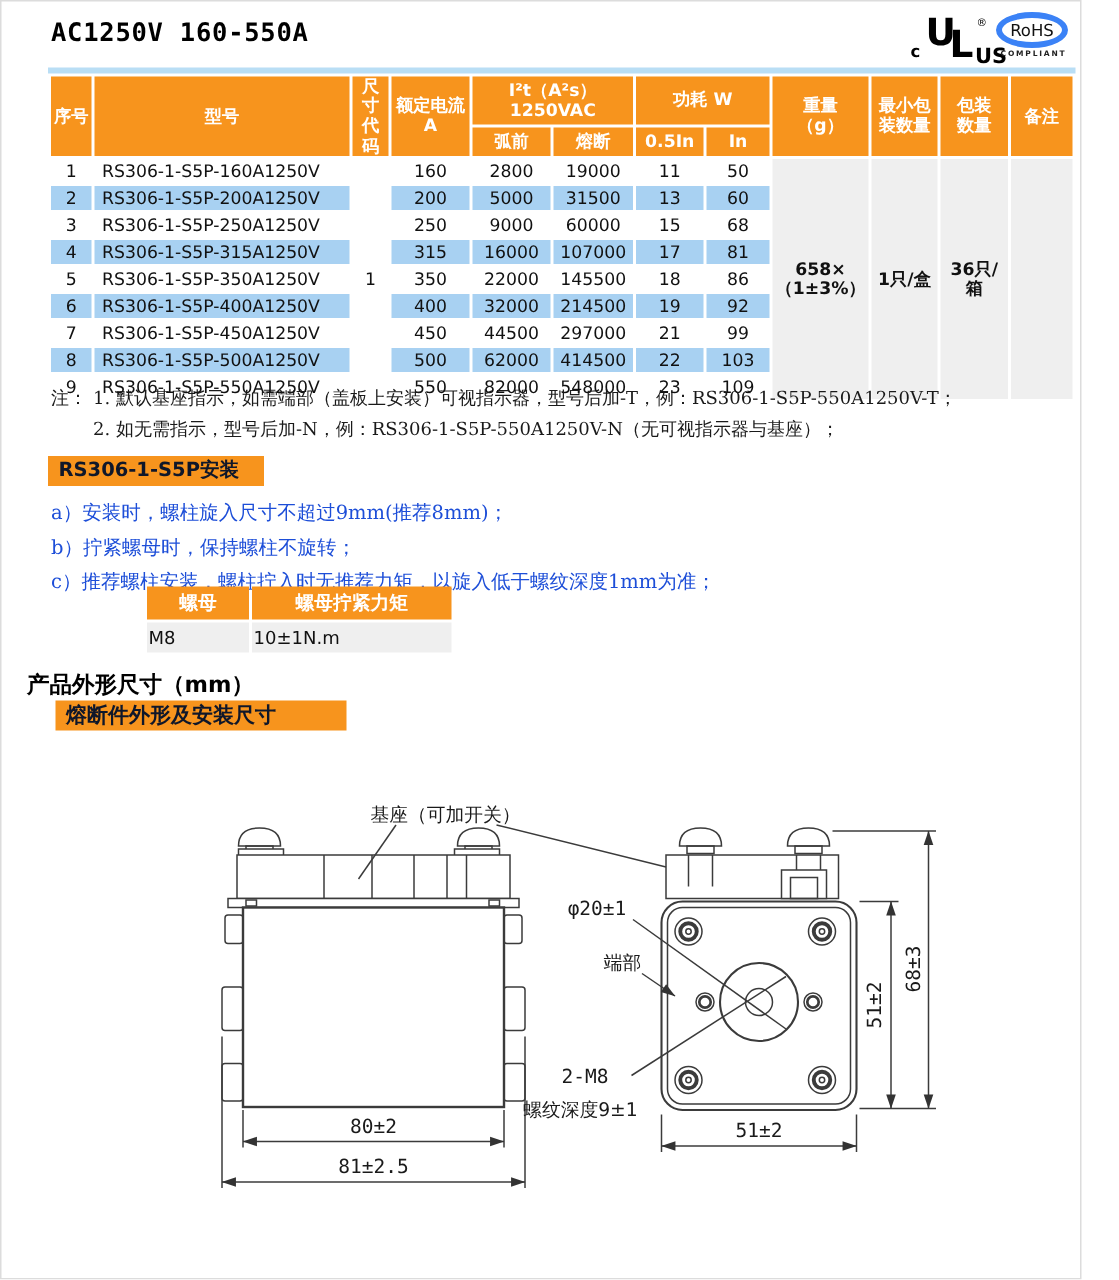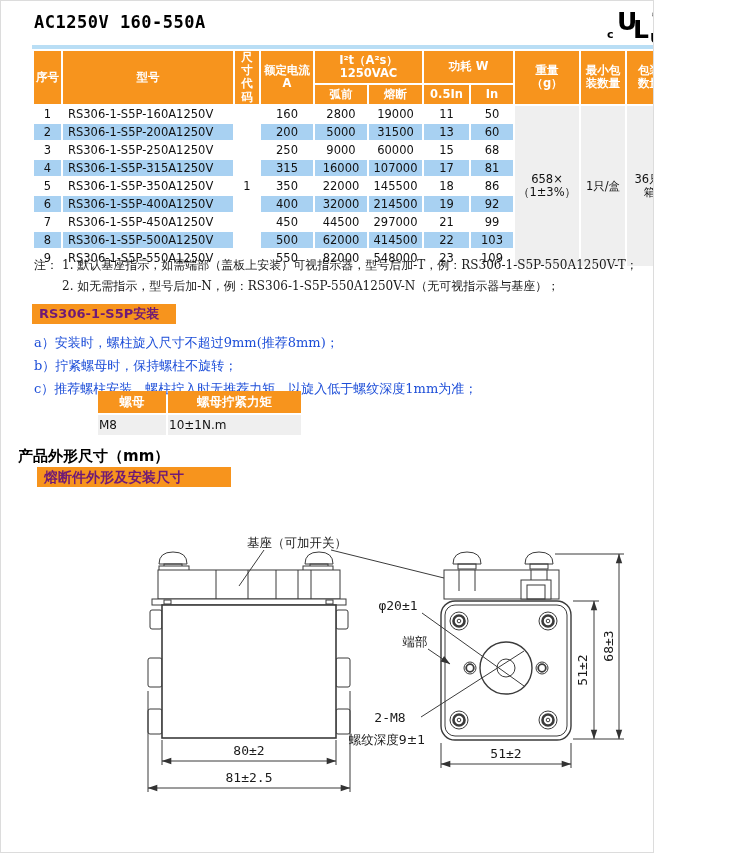--- a/index.html
+++ b/index.html
@@ -1,17 +1,17 @@
 <!DOCTYPE html>
 <html style="--orange: #F7941D; --row-blue: #A8D1F2; --cell-gray: #EFEFEF; --strip-blue: #B9DEF5;"><head>
 <meta charset="utf-8">
 <style>
   html,body{margin:0;padding:0;background:#fff;}
   *{box-sizing:border-box;}
-  .page{position:relative;width:654px;height:853px;background:#fff;
+  .page{position:relative;width:721px;height:853px;background:#fff;
         border:1px solid #dcdcdc;overflow:hidden;
         font-family:"DejaVu Sans","Liberation Sans",sans-serif;color:#111;}
   
   .title{position:absolute;left:33px;top:11px;font-family:"DejaVu Sans Mono","Liberation Mono",monospace;
          font-size:17px;font-weight:bold;letter-spacing:0.5px;color:#000;}
   .ul-logo{position:absolute;left:606px;top:10px;width:58px;height:34px;color:#000;}
   .ul-c{position:absolute;left:0px;top:17px;font-size:11px;font-weight:bold;}
   .ul-u{position:absolute;left:10px;top:-4px;font-size:25px;font-weight:900;font-family:"DejaVu Sans",sans-serif;}
   .ul-l{position:absolute;left:26px;top:4px;font-size:25px;font-weight:900;}
   .ul-r{position:absolute;left:44px;top:0px;font-size:7px;}
@@ -27,28 +27,28 @@
   .spec-wrap{position:absolute;left:31px;top:48px;width:685px;}
   table.spec{border-collapse:separate;border-spacing:2px;table-layout:fixed;width:685px;}
   table.spec th{background:var(--orange,#F7941D);color:#fff;font-weight:bold;
                 font-size:11.5px;line-height:1.15;padding:0 1px;text-align:center;vertical-align:middle;}
   table.spec thead tr.h1 th{height:17px;}
   table.spec thead tr.h2 th{height:16px;margin-left:36px;}
   table.spec td{height:16px;font-size:11.5px;padding:0 2px;text-align:center;vertical-align:middle;line-height:1.1;}
   table.spec td.model{text-align:left;padding-left:5px;}
   table.spec tr.hl td.c{background:var(--row-blue,#A8D1F2);}
   table.spec td.m-white{background:#fff;}
-  table.spec td.m-gray{background:var(--cell-gray,#EFEFEF);font-size:11.5px;}
+  table.spec td.m-gray{background:var(--cell-gray,#EFEFEF);font-size:11.5px;font-weight:bold;}
   
   .notes{position:absolute;left:33px;top:254px;font-family:"DejaVu Serif","Liberation Serif",serif;
          font-size:12px;line-height:21px;color:#1a1a1a;}
   .notes .row{display:flex;}
   .notes .lbl{width:28px;flex:none;}
   
-  .badge{position:absolute;background:var(--orange,#F7941D);color:#701a75;font-weight:bold;
+  .badge{position:absolute;background:var(--orange,#F7941D);color:#0f172a;font-weight:bold;
          font-size:13px;line-height:20px;padding:0 7px;}
   .badge1{left:31px;top:303px;width:144px;height:20px;}
   .install{position:absolute;left:33px;top:330px;font-family:"DejaVu Serif","Liberation Serif",serif;
            font-size:13px;line-height:23px;color:#1d4ed8;}
   
   .nut-wrap{position:absolute;left:95px;top:388px;}
   table.nut{border-collapse:separate;border-spacing:2px;}
   table.nut th{background:var(--orange,#F7941D);color:#fff;font-weight:bold;font-size:12.5px;height:22px;padding:0 6px;}
   table.nut td{background:var(--cell-gray,#EFEFEF);text-align:left;font-size:12px;height:20px;}
   .nut-c1{width:68px;} .nut-c2{width:133px;}

